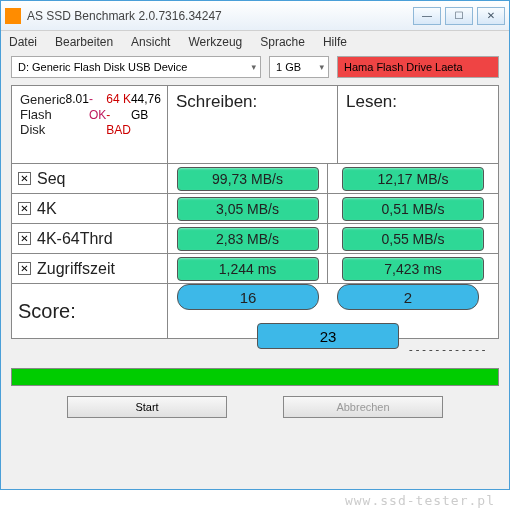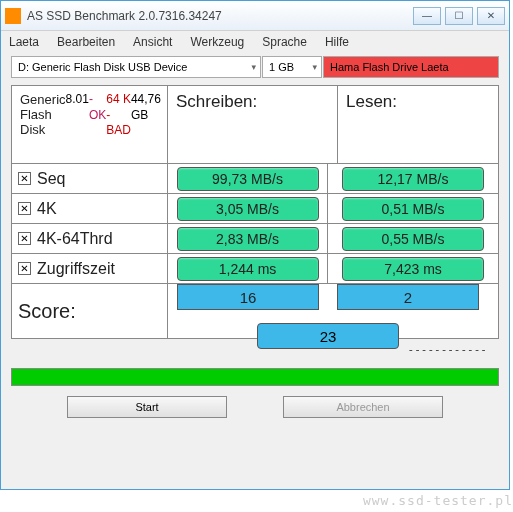--- a/index.html
+++ b/index.html
@@ -5,21 +5,21 @@
 *{box-sizing:border-box;margin:0;padding:0;font-family:"Segoe UI",Tahoma,sans-serif}
 body{background:#fff;width:513px;height:512px;overflow:hidden}
 .window{width:510px;height:490px;border:1px solid #4a9fd8;background:#f0f0f0;position:relative}
 .titlebar{height:30px;background:linear-gradient(#fff,#e8f0f8);display:flex;align-items:center;padding:0 4px;border-bottom:1px solid #d0d0d0}
 .app-icon{width:16px;height:16px;background:#ff8c00;margin-right:6px}
 .title-text{font-size:12px;color:#444;flex:1}
 .win-btns{display:flex;gap:4px}
 .win-btn{width:28px;height:18px;border:1px solid #8fb8d8;background:linear-gradient(#f8fcff,#d8e8f8);font-size:10px;display:flex;align-items:center;justify-content:center;color:#456;cursor:pointer}
 .menubar{height:22px;display:flex;align-items:center;padding:0 8px;gap:18px;font-size:12px;color:#333}
 .menu-item{cursor:pointer}
-.toolbar{height:28px;display:flex;align-items:center;padding:0 10px;gap:1px}
+.toolbar{height:28px;display:flex;align-items:center;padding:0 10px;gap:8px}
 .dropdown{height:22px;border:1px solid #aaa;background:#fff;font-size:11px;padding:0 20px 0 6px;position:relative;display:flex;align-items:center}
 .dropdown:after{content:"▾";position:absolute;right:4px;font-size:9px;color:#666}
 .dd-device{width:250px}
 .dd-size{width:60px}
 .textfield{height:22px;border:1px solid #aaa;background:#ef4444;font-size:11px;padding:0 6px;flex:1;display:flex;align-items:center}
 .content{padding:4px 10px}
 .grid{border:1px solid #888;background:#fff}
 .row{display:flex;border-bottom:1px solid #888}
 .row:last-child{border-bottom:none}
 .cell{border-right:1px solid #888;padding:4px 6px;display:flex;align-items:center}
@@ -34,48 +34,48 @@
 .ok{color:#be185d}
 .bad{color:#c00}
 .col-hdr{font-size:17px;color:#222}
 .test-row{height:30px}
 .chk{width:13px;height:13px;border:1px solid #666;margin-right:6px;display:inline-flex;align-items:center;justify-content:center;font-size:10px;background:#fff}
 .test-label{font-size:16px;color:#222}
 .pill{width:142px;height:24px;background:#2ed896;border:1px solid #555;border-radius:4px;display:flex;align-items:center;justify-content:center;font-size:14px;color:#222;box-shadow:inset 0 1px 2px rgba(255,255,255,.4)}
 .c2 .pill,.c3 .pill{margin:0 auto}
 .score-row{height:54px}
 .score-label{font-size:20px;color:#222}
-.score-pill{width:142px;height:26px;background:#3db8e8;border:1px solid #555;border-radius:0;display:flex;align-items:center;justify-content:center;font-size:15px;color:#222}
+.score-pill{width:142px;height:26px;background:#3db8e8;border:1px solid #555;border-radius:12px;display:flex;align-items:center;justify-content:center;font-size:15px;color:#222}
 .total-pill{width:142px;height:26px;background:#3db8e8;border:1px solid #555;border-radius:4px;display:flex;align-items:center;justify-content:center;font-size:15px;margin:11px auto}
 .dashes{font-family:monospace;font-size:11px;text-align:right;padding:4px 12px;color:#333}
 .progress{height:18px;margin:4px 10px 8px;border:1px solid #888;background:#0c0;position:relative}
 .btn-row{display:flex;justify-content:center;gap:56px;padding:2px 0 6px}
 .btn{width:160px;height:22px;border:1px solid #888;background:linear-gradient(#f8f8f8,#e0e0e0);font-size:11px;display:flex;align-items:center;justify-content:center;cursor:pointer}
 .btn.disabled{color:#999}
-.watermark{position:absolute;bottom:4px;right:0;font-family:monospace;font-size:13px;color:#ccc;letter-spacing:1px}
+.watermark{position:absolute;bottom:4px;right:18px;font-family:monospace;font-size:13px;color:#ccc;letter-spacing:1px}
 .score-top{display:flex;align-items:center;height:32px}
 .score-bottom{display:flex;justify-content:center;padding:2px 0}
 .merged{width:320px;padding:0;flex-direction:column;align-items:stretch}
 </style>
 </head>
 <body>
 
 <div class="window">
   <div class="titlebar">
     <div class="app-icon"></div>
     <div class="title-text">AS SSD Benchmark 2.0.7316.34247</div>
     <div class="win-btns">
       <div class="win-btn">―</div>
       <div class="win-btn">☐</div>
       <div class="win-btn">✕</div>
     </div>
   </div>
 
   <div class="menubar">
-    <span class="menu-item">Laeta</span>
+    <span class="menu-item">Datei</span>
     <span class="menu-item">Bearbeiten</span>
     <span class="menu-item">Ansicht</span>
     <span class="menu-item">Werkzeug</span>
     <span class="menu-item">Sprache</span>
     <span class="menu-item">Hilfe</span>
   </div>
 
   <div class="toolbar">
     <div class="dropdown dd-device">
         <span>D: Generic Flash Disk USB Device</span>

